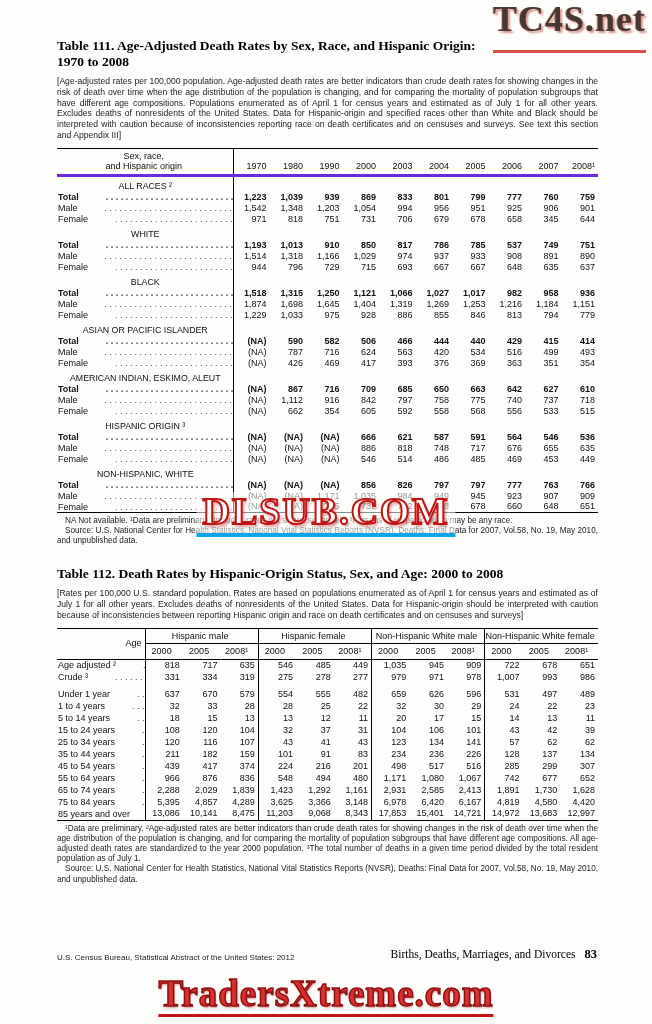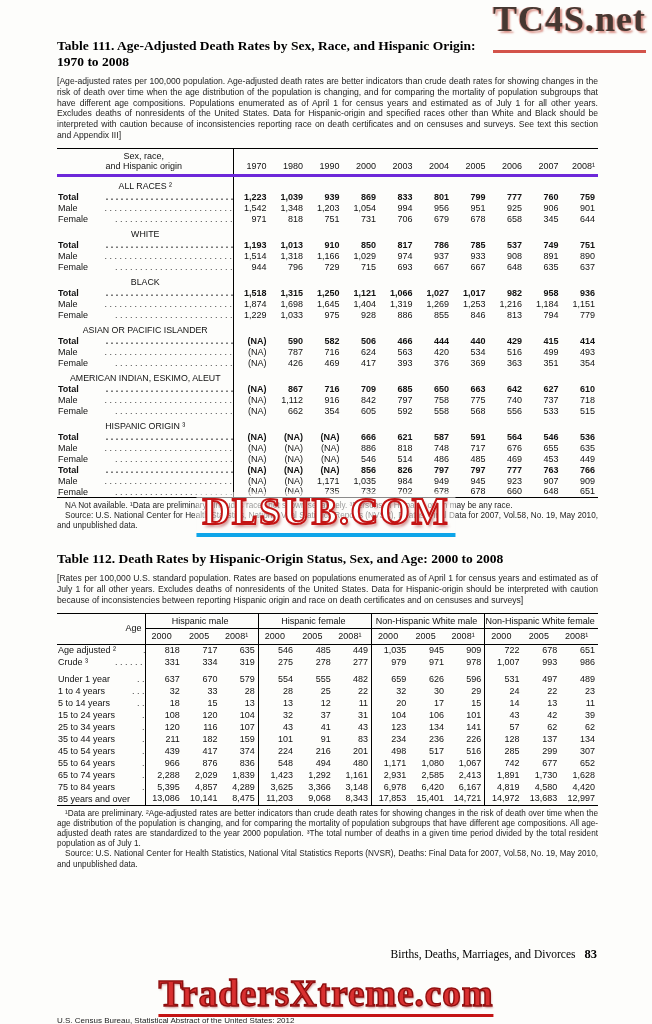--- a/index.html
+++ b/index.html
@@ -44,21 +44,21 @@
   
   .fnote { font-size:8.2px; line-height:1.24; margin-top:3px; text-align:justify; text-indent:8px; color:#1c1c1c; }
   .src   { font-size:8.2px; line-height:1.24; text-align:justify; text-indent:8px; color:#1c1c1c; }
 
   .t112-block { margin-top:20px; }
 
   
   .footer-right { position:absolute; right:55px; top:947px; font-family:"Liberation Serif", serif;
                   font-size:11.5px; color:#000; }
   .footer-right .pagenum { font-weight:bold; font-size:12.5px; margin-left:9px; }
-  .footer-left { position:absolute; left:57px; top:1016px; font-size:8px; color:#222; }
+  .footer-left { position:absolute; left:57px; top:953px; font-size:8px; color:#222; }
 
   
   .wm-top { position:absolute; top:1px; right:6px; font-family:"Liberation Serif", serif;
             font-size:36px; font-weight:bold; letter-spacing:1px; color:#463832;
             text-shadow:2px 2px 2px rgba(190,60,45,.55), -1px 0 0 rgba(190,60,45,.45);
             border-bottom:3px solid rgba(200,40,30,.8); line-height:1.0; padding-bottom:13px; z-index:6; }
   .wm-mid { position:absolute; top:492px; left:50%; transform:translateX(-50%);
             font-family:"Liberation Serif", serif; font-size:38px; font-weight:bold; letter-spacing:2px;
             color:#fff; -webkit-text-stroke:2px #c41414;
             text-shadow:0 0 1px #c41414, 2px 3px 3px rgba(150,20,20,.45);
@@ -511,20 +511,33 @@
             <td class="num">(NA)</td>
             <td class="num">(NA)</td>
             <td class="num">(NA)</td>
             <td class="num">546</td>
             <td class="num">514</td>
             <td class="num">486</td>
             <td class="num">485</td>
             <td class="num">469</td>
             <td class="num">453</td>
             <td class="num">449</td>
+          </tr>
+          <tr class="secrow">
+            <td class="stub sec">NON-HISPANIC, WHITE</td>
+            <td class="num"></td>
+            <td class="num"></td>
+            <td class="num"></td>
+            <td class="num"></td>
+            <td class="num"></td>
+            <td class="num"></td>
+            <td class="num"></td>
+            <td class="num"></td>
+            <td class="num"></td>
+            <td class="num"></td>
           </tr>
           <tr class="b">
             <td class="stub">
               <div class="lead">
                 <span class="lbl">Total</span>
                 <span class="dots"></span>
               </div>
             </td>
             <td class="num">(NA)</td>
             <td class="num">(NA)</td>

